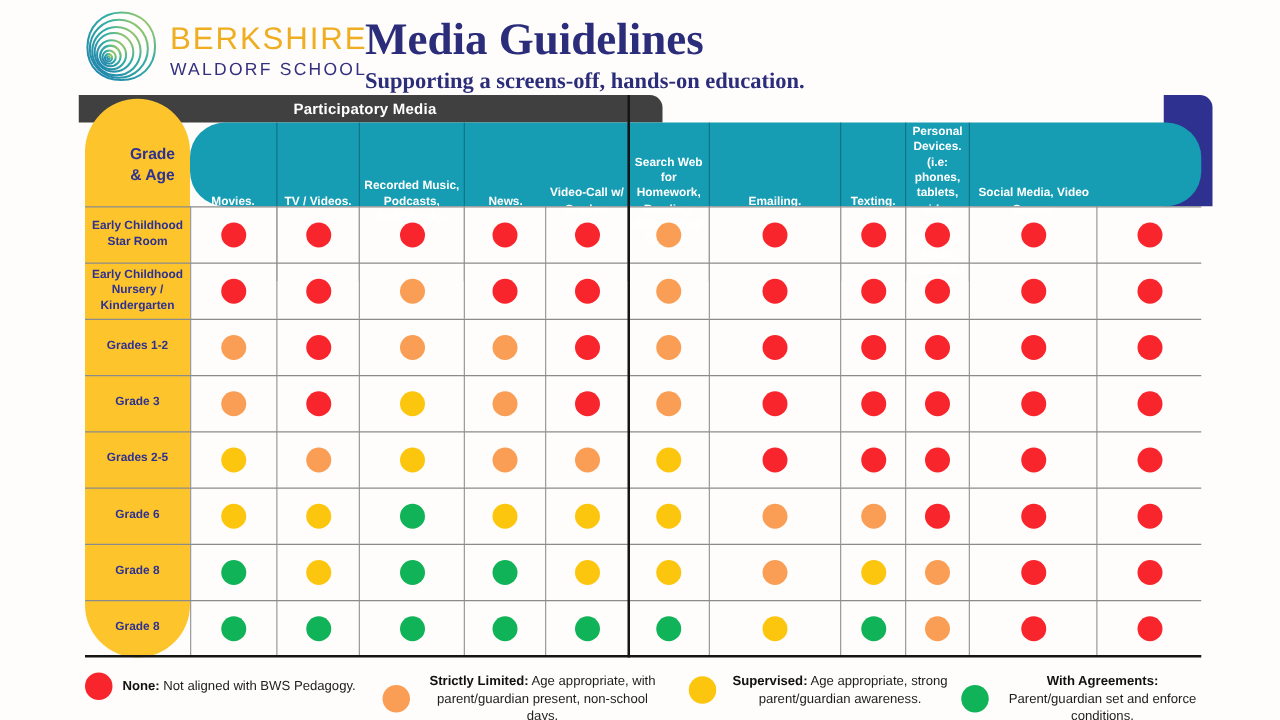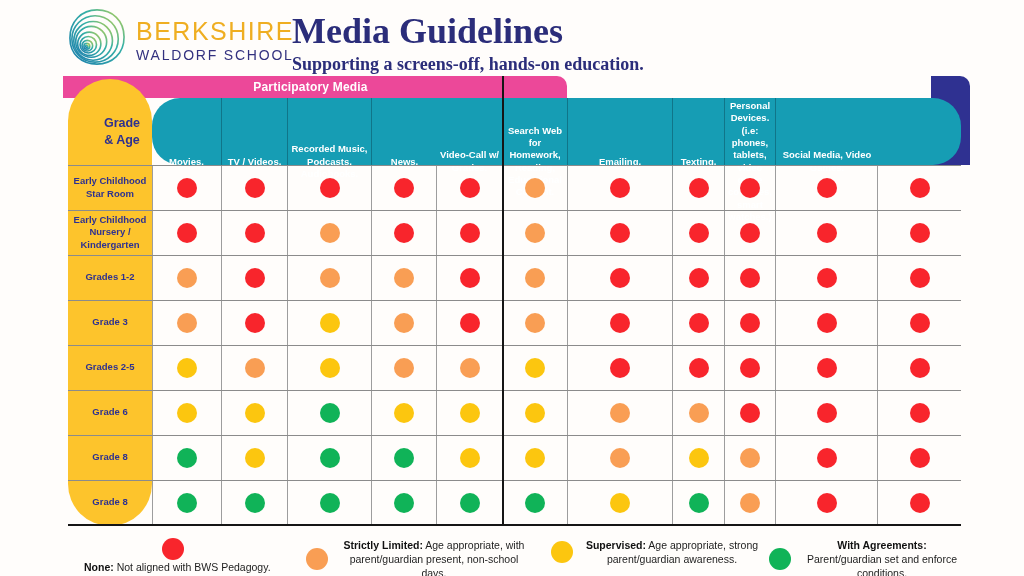--- a/index.html
+++ b/index.html
@@ -14,21 +14,21 @@
   .brand-bottom{font-size:14px;letter-spacing:1.8px;color:#33317f;font-weight:500;margin-top:4px;line-height:1;}
   .titles{position:absolute;left:292px;top:12px;}
   .titles h1{margin:0;font-family:"Liberation Serif",serif;font-size:36px;color:#2b2d7a;font-weight:700;line-height:1.1;}
   .titles h2{margin:3px 0 0;font-family:"Liberation Serif",serif;font-size:18px;color:#2b2d7a;font-weight:700;line-height:1.1;}
 
   
   .table-wrap{position:absolute;left:63px;top:76px;width:907px;height:451px;}
   .band{position:absolute;left:0;top:0;width:907px;height:22px;display:flex;z-index:0;}
   .band-l{width:440px;background:#2f3191;border-radius:10px 0 0 0;display:flex;align-items:center;justify-content:center;
           padding-left:89px;box-sizing:border-box;}
-  .band-r{width:504px;background:#ec4899;border-radius:0 10px 0 0;display:flex;align-items:center;justify-content:center;
+  .band-r{width:467px;background:#404040;border-radius:0 10px 0 0;display:flex;align-items:center;justify-content:center;
           padding-right:9px;box-sizing:border-box;}
   .band span{color:#fff;font-size:12px;font-weight:700;letter-spacing:.2px;}
   .right-cap{position:absolute;left:868px;top:0;width:39px;height:89px;background:#2f3191;border-radius:0 10px 0 0;z-index:0;}
 
   .pill{position:absolute;left:5px;top:3px;width:84px;height:447px;background:#fdc42c;border-radius:44px;z-index:1;}
   .corner{position:absolute;left:5px;top:22px;width:108px;height:67px;z-index:2;display:flex;align-items:center;justify-content:center;
           text-align:center;color:#2e3190;font-weight:700;font-size:12.5px;white-space:pre-line;line-height:1.3;}
   .rowlabel{position:absolute;left:5px;width:84px;height:45px;display:flex;align-items:center;justify-content:center;
             text-align:center;color:#2e3190;font-weight:700;font-size:9.5px;line-height:1.3;z-index:2;box-sizing:border-box;}
 
@@ -404,21 +404,21 @@
         <div class="hline" style="top: 269px;"></div>
         <div class="hline" style="top: 314px;"></div>
         <div class="hline" style="top: 359px;"></div>
         <div class="hline" style="top: 404px;"></div>
         <div class="hline black" style="top: 448px;"></div>
       </div>
     <div class="vdivider"></div>
   </div>
 
   <div class="legend" id="legend">
-      <div class="lg-item one" style="left: 84px; top: 5px; flex-direction: column;">
+      <div class="lg-item one" style="left: 68px; top: 5px;">
         <span class="lg-dot" style="background: rgb(248, 37, 44);"></span>
         <div class="lg-text"><b>None:</b><span> Not aligned with BWS Pedagogy.</span></div>
       </div>
       <div class="lg-item" style="left: 306px; top: 5px;">
         <span class="lg-dot" style="background: rgb(249, 158, 84);"></span>
         <div class="lg-text" style="width: 196px;"><b>Strictly Limited:</b><span> Age appropriate, with parent/guardian present, non-school days.</span></div>
       </div>
       <div class="lg-item" style="left: 551px; top: 5px;">
         <span class="lg-dot" style="background: rgb(252, 198, 15);"></span>
         <div class="lg-text" style="width: 182px;"><b>Supervised:</b><span> Age appropriate, strong parent/guardian awareness.</span></div>

